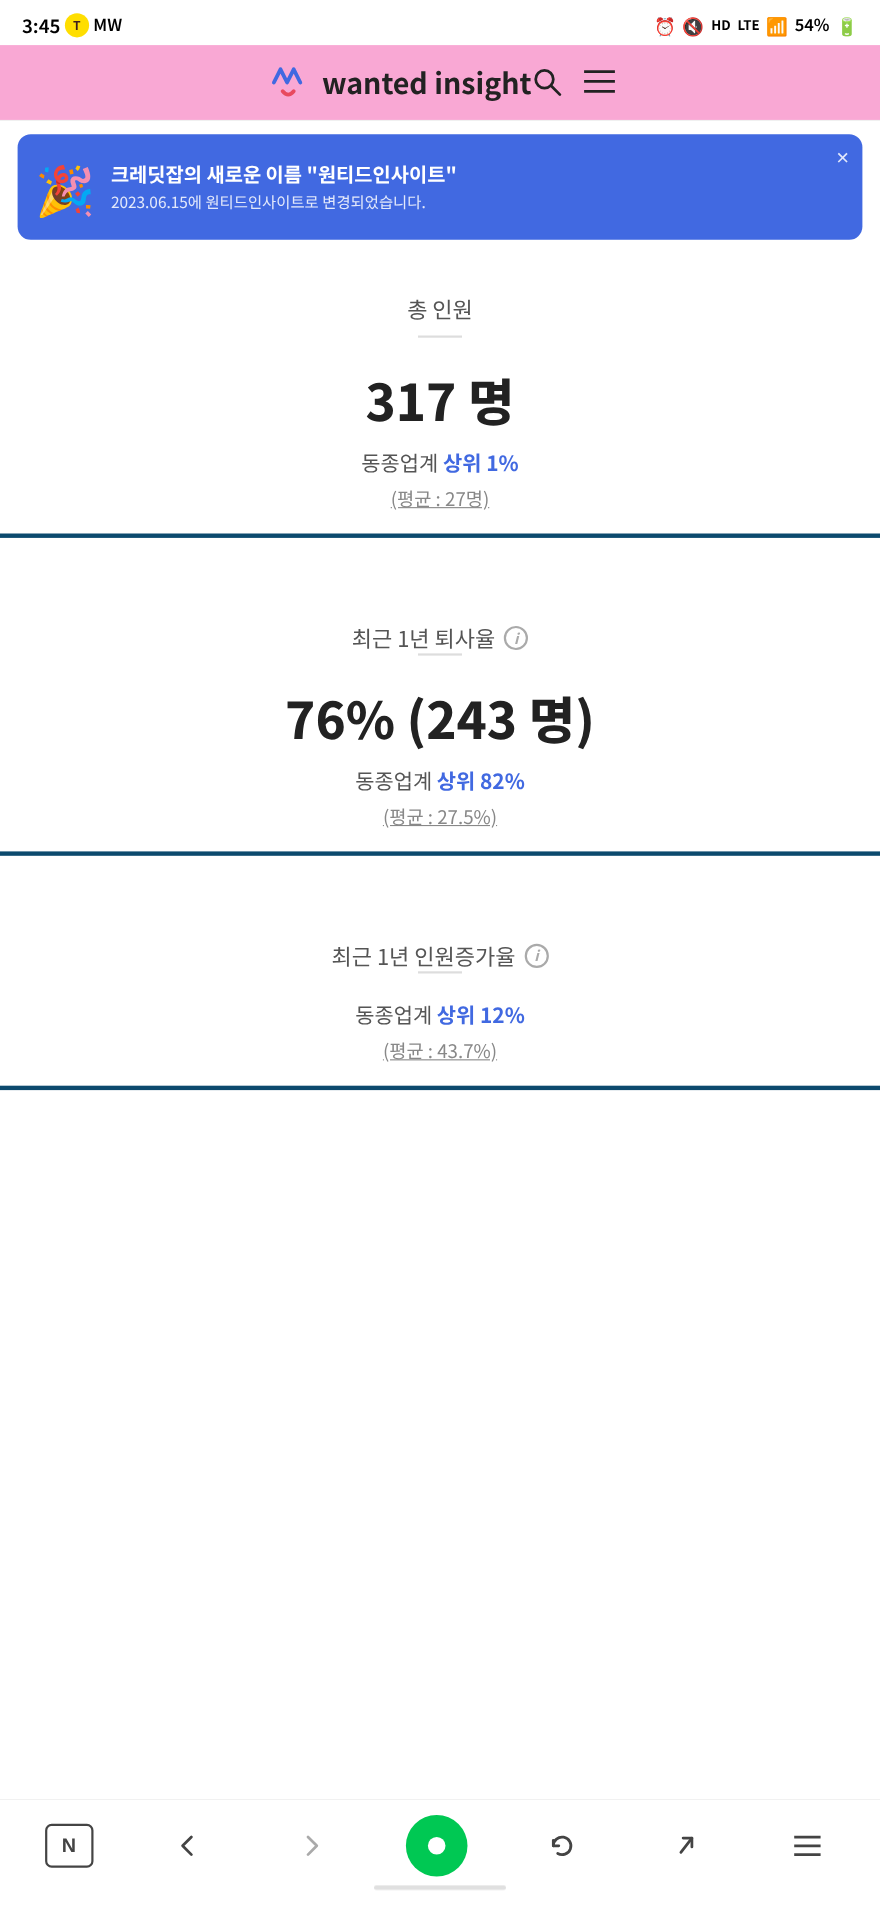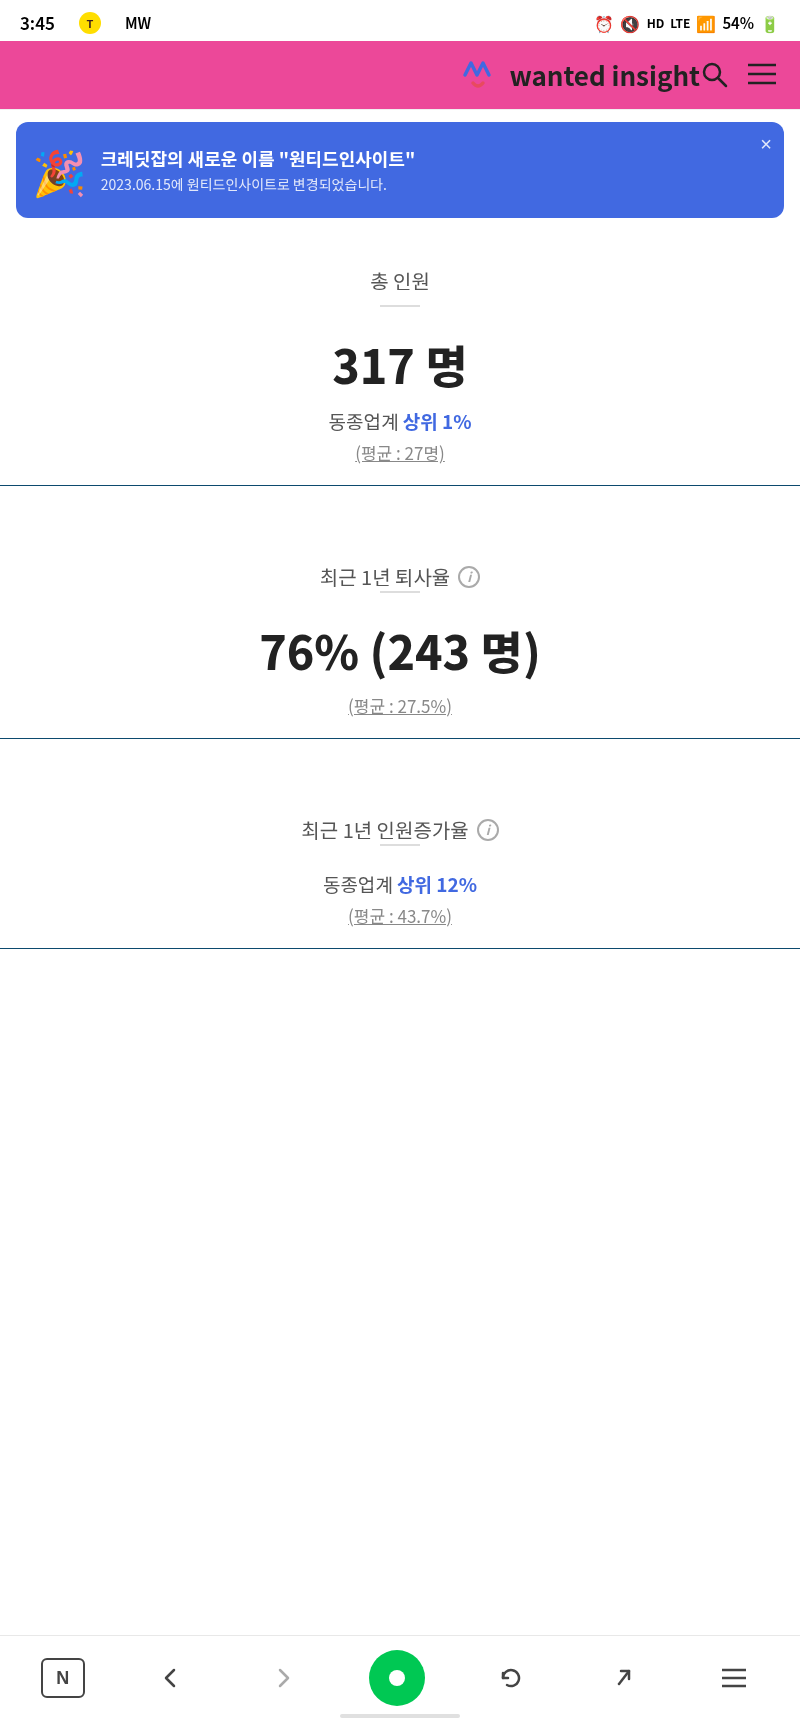--- a/index.html
+++ b/index.html
@@ -20,21 +20,21 @@
       align-items: center;
       padding: 10px 20px 6px;
       background: #fff;
     }
     .status-bar-left {
       font-size: 17px;
       font-weight: 600;
       color: #000;
       display: flex;
       align-items: center;
-      gap: 24px;
+      gap: 4px;
     }
     .talk-icon {
       background: #ffde00;
       border-radius: 50%;
       width: 22px; height: 22px;
       display: inline-flex; align-items: center; justify-content: center;
       font-size: 11px; font-weight: bold; color: #3c1e1e;
     }
     .mw-label { font-size: 15px; font-weight: 600; }
     .status-bar-right {
@@ -44,23 +44,23 @@
       font-size: 14px;
       color: #000;
     }
     .status-icon { font-size: 16px; }
     .battery-text { font-weight: 600; font-size: 15px; }
 
     
     .header {
       display: flex;
       align-items: center;
-      justify-content: flex-end;
+      justify-content: center;
       padding: 12px 24px 14px;
-      background: #ec4899;
+      background: #f9a8d4;
       border-bottom: 1px solid #f0f0f0;
     }
     .logo-area {
       display: flex;
       align-items: center;
       gap: 10px;
     }
     .logo-icon {
       width: 42px; height: 42px;
     }
@@ -120,21 +120,21 @@
       color: rgba(255,255,255,0.85);
       font-size: 20px;
       cursor: pointer;
       line-height: 1;
     }
 
     
     .section {
       padding: 36px 24px 20px;
       text-align: center;
-      border-bottom: 1px solid #0c4a6e;
+      border-bottom: 4px solid #0c4a6e;
     }
     .section-title {
       font-size: 20px;
       color: #555;
       margin-bottom: 10px;
       font-weight: 400;
     }
     .section-divider {
       width: 40px;
       height: 2px;
@@ -304,20 +304,23 @@
 
 <div style="height:40px;"></div>
 
 <div class="section">
   <div class="section-title-with-icon">
     <span>최근 1년 퇴사율</span>
     <span class="info-icon">i</span>
   </div>
   <div class="section-divider"></div>
   <div class="section-main-value">76% (243 명)</div>
+  <div class="section-rank">
+    <span>동종업계 </span><span class="highlight">상위 82%</span>
+  </div>
   <div class="section-avg">(평균 : 27.5%)</div>
 </div>
 
 <div style="height:40px;"></div>
 
 <div class="section">
   <div class="section-title-with-icon">
     <span>최근 1년 인원증가율</span>
     <span class="info-icon">i</span>
   </div>

